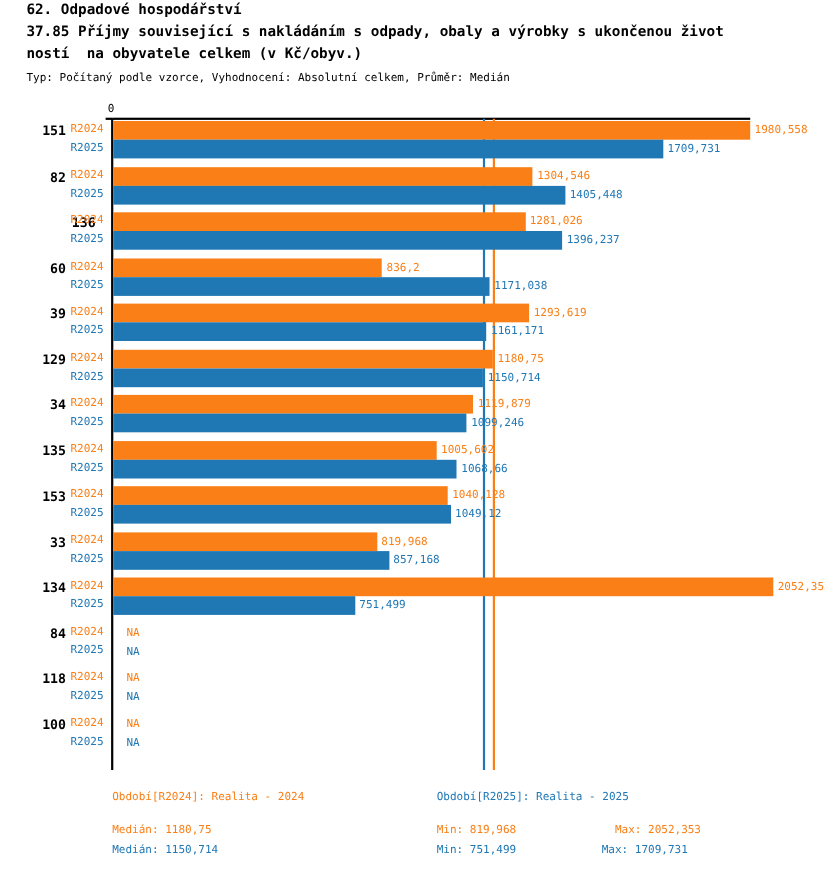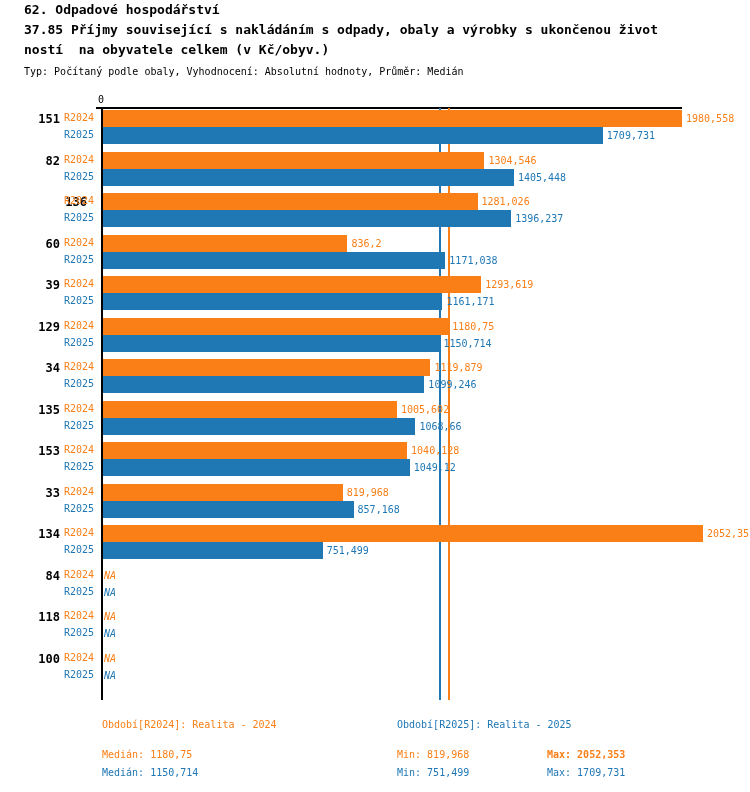--- a/index.html
+++ b/index.html
@@ -132,57 +132,56 @@
     position: absolute;
     top: 2px;
     font-size: 10px;
     line-height: 13px;
     white-space: pre;
   }
   .bar-value.s2024 { color: #f97f16; }
   .bar-value.s2025 { color: #1f77b4; }
   .na-value {
     position: absolute;
-    left: 82px;
+    left: 93px;
     top: 2px;
     font-size: 10px;
     line-height: 13px;
-    font-style: italic;
   }
   .na-value.s2024 { color: #f97f16; }
   .na-value.s2025 { color: #1f77b4; }
 
   
   #footer { position: absolute; left: 0; top: 700px; width: 750px; height: 92px; }
   .foot-txt {
     position: absolute;
     font-size: 10px;
     line-height: 13px;
     white-space: pre;
   }
   .foot-txt.s2024 { color: #f97f16; }
   .foot-txt.s2025 { color: #1f77b4; }
   #legend-2024 { left: 80px; top: 18px; }
   #legend-2025 { left: 375px; top: 18px; }
   #med-2024 { left: 80px;  top: 48px; }
   #min-2024 { left: 375px; top: 48px; }
-  #max-2024 { left: 525px; top: 48px; font-weight: bold; }
+  #max-2024 { left: 537px; top: 48px; }
   #med-2025 { left: 80px;  top: 66px; }
   #min-2025 { left: 375px; top: 66px; }
   #max-2025 { left: 525px; top: 66px; }
 </style>
 </head>
 <body>
 
 <div id="root">
 
   <div class="hdr" id="title-main">62. Odpadové hospodářství</div>
   <div class="hdr" id="title-sub-1">37.85 Příjmy související s nakládáním s odpady, obaly a výrobky s ukončenou život</div>
   <div class="hdr" id="title-sub-2">ností  na obyvatele celkem (v Kč/obyv.)</div>
-  <div id="meta-line">Typ: Počítaný podle obaly, Vyhodnocení: Absolutní hodnoty, Průměr: Medián</div>
+  <div id="meta-line">Typ: Počítaný podle vzorce, Vyhodnocení: Absolutní celkem, Průměr: Medián</div>
 
   <div id="plot">
     <div id="axis-zero-label">0</div>
     <div id="axis-tick"></div>
     <div id="top-rule"></div>
     <div id="axis-line"></div>
     <div class="median-line" id="median-line-2025" style="left: 417.411px;"></div>
     <div class="median-line" id="median-line-2024" style="left: 426.192px;"></div>
     <div id="groups">
         <div class="group" style="top: 16px; height: 34px;">

